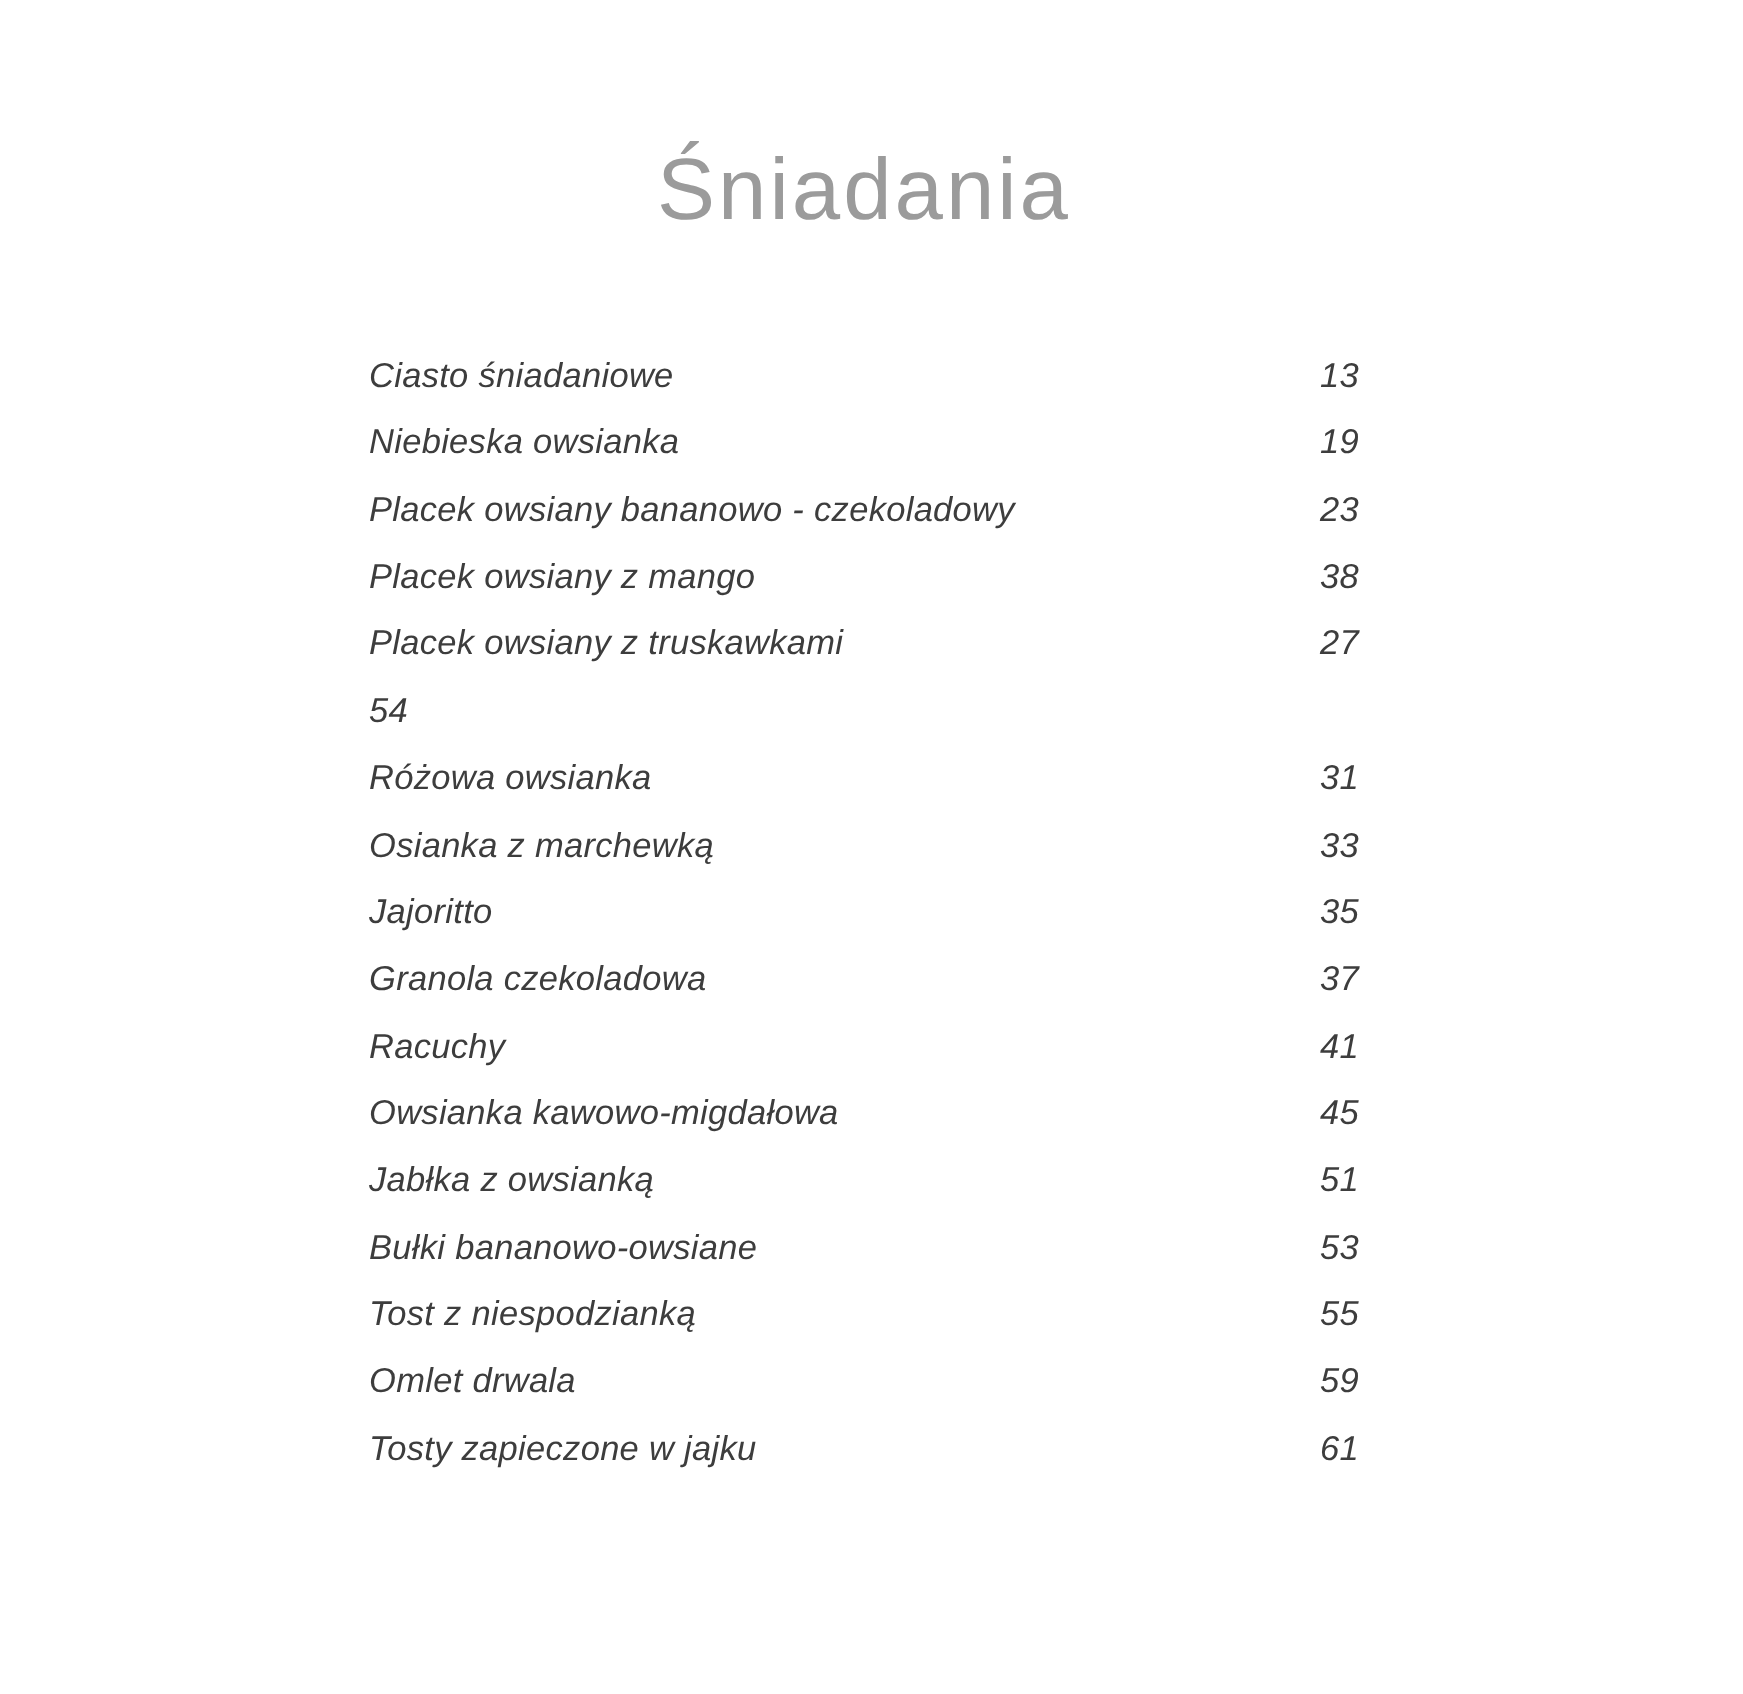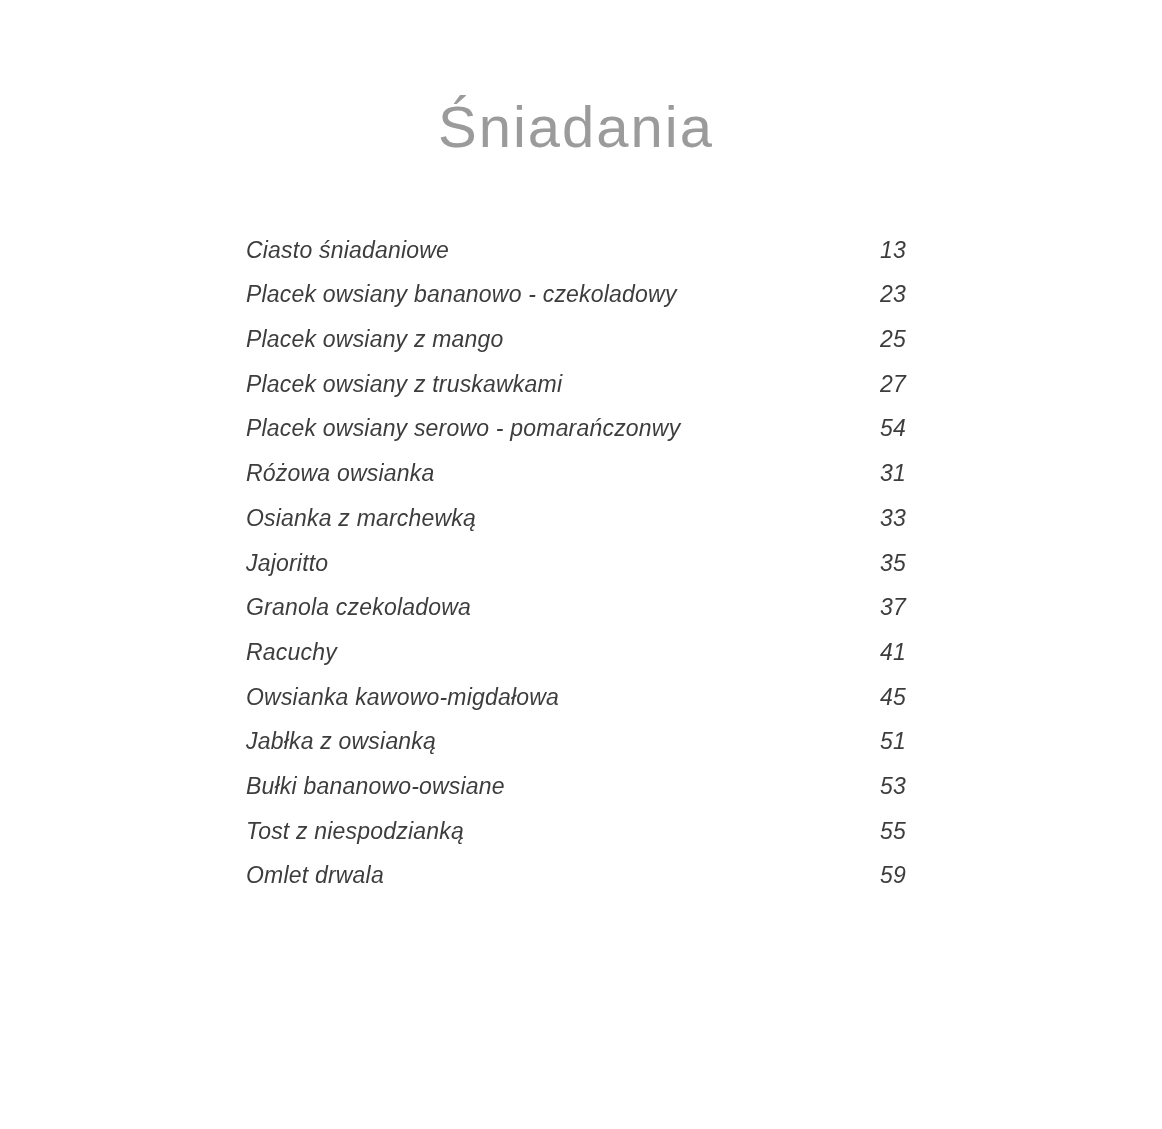--- a/index.html
+++ b/index.html
@@ -63,38 +63,41 @@
 <body>
 
 <div class="page">
   <h1 class="title">Śniadania</h1>
   <div class="toc" id="toc-list">
   <div class="row">
     <span class="label">Ciasto śniadaniowe</span>
     <span class="pagenum">13</span>
   </div>
 
+  <div class="row">
+    <span class="label">Niebieska owsianka</span>
+    <span class="pagenum">19</span>
+  </div>
 
   <div class="row">
     <span class="label">Placek owsiany bananowo - czekoladowy</span>
     <span class="pagenum">23</span>
   </div>
 
   <div class="row">
     <span class="label">Placek owsiany z mango</span>
-    <span class="pagenum">25</span>
+    <span class="pagenum">38</span>
   </div>
 
   <div class="row">
     <span class="label">Placek owsiany z truskawkami</span>
     <span class="pagenum">27</span>
   </div>
 
   <div class="row">
-    <span class="label">Placek owsiany serowo - pomarańczonwy</span>
     <span class="pagenum">54</span>
   </div>
 
   <div class="row">
     <span class="label">Różowa owsianka</span>
     <span class="pagenum">31</span>
   </div>
 
   <div class="row">
     <span class="label">Osianka z marchewką</span>
@@ -135,14 +138,18 @@
   <div class="row">
     <span class="label">Tost z niespodzianką</span>
     <span class="pagenum">55</span>
   </div>
 
   <div class="row">
     <span class="label">Omlet drwala</span>
     <span class="pagenum">59</span>
   </div>
 
+  <div class="row">
+    <span class="label">Tosty zapieczone w jajku</span>
+    <span class="pagenum">61</span>
+  </div>
 </div>
 </div>
 
 </body></html>

